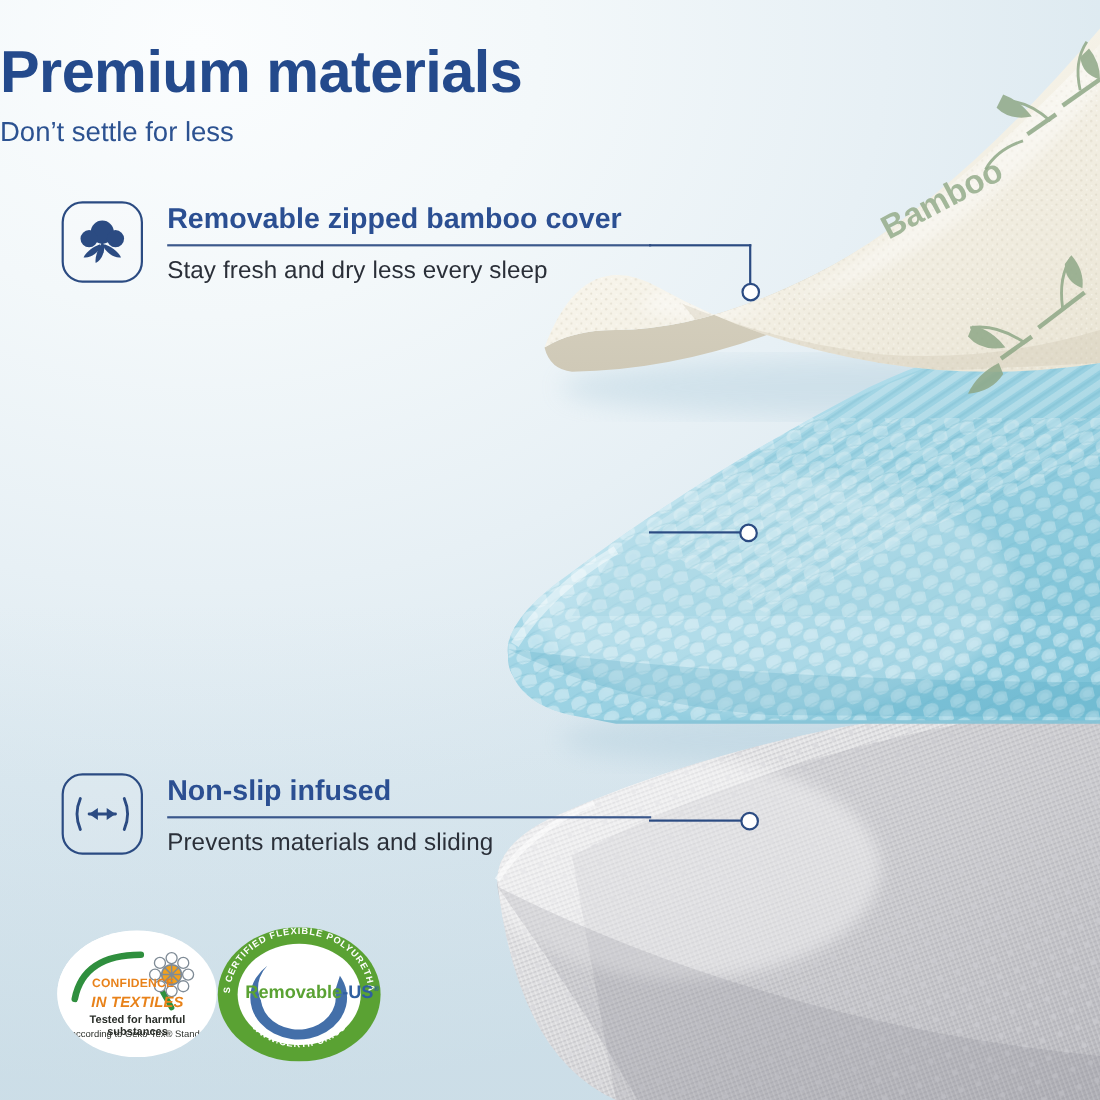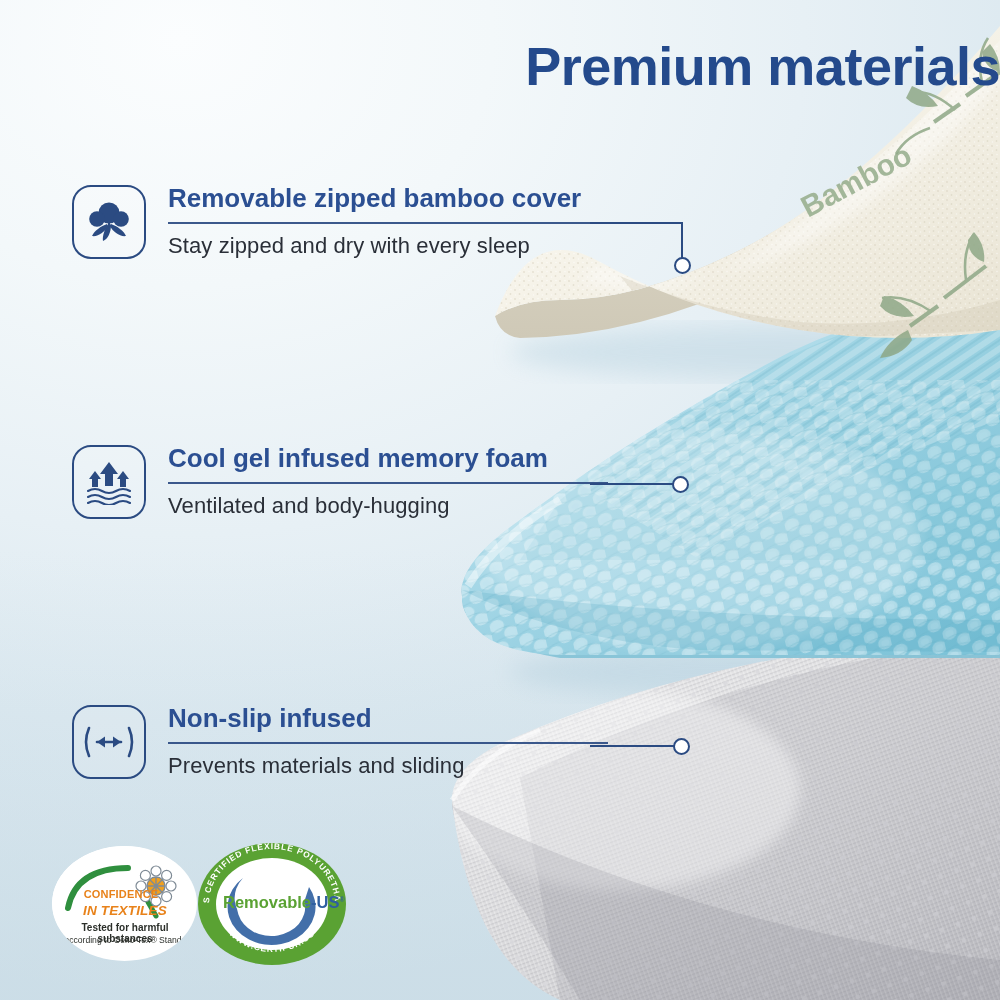--- a/index.html
+++ b/index.html
@@ -17,29 +17,29 @@
       radial-gradient(120% 95% at 18% 4%, #fbfdfe 0%, #f3f8fa 26%, #e7f0f5 52%, #dce9f0 72%, #d2e2ea 100%),
       linear-gradient(170deg, #f7fbfc 0%, #e6f0f5 45%, #cfe0e9 100%);
   }
   #stage::after{
     content:""; position:absolute; inset:0;
     background:linear-gradient(to bottom, rgba(255,255,255,0) 55%, rgba(196,216,228,.45) 100%);
     pointer-events:none;
   }
 
   
-  .header { position:absolute; left:0; top:38px; width:1000px; text-align:right; z-index:40;padding-left:48px; }
+  .header { position:absolute; left:0; top:38px; width:1000px; text-align:left; z-index:40; }
   .title {
     font-size:54px; font-weight:bold; color:#244a8c; letter-spacing:-.5px;
     line-height:1.04; white-space:nowrap;
   }
   .subtitle { margin-top:12px; font-size:25px; color:#2c5291; font-weight:normal; }
 
   
-  .feature { position:absolute; z-index:40; display:flex; align-items:flex-end;margin-left:16px; }
+  .feature { position:absolute; z-index:40; display:flex; align-items:center; }
   .f1 { left:56px; top:182px; }
   .f2 { left:56px; top:442px; }
   .f3 { left:56px; top:702px; }
 
   .icon-box {
     width:74px; height:74px; flex:0 0 74px;
     border:2.4px solid #2b4b82; border-radius:19px;
     display:flex; align-items:center; justify-content:center;
     background:rgba(255,255,255,.10);
   }
@@ -266,20 +266,21 @@
         <path d="M966 280 q-4 -28 8 -46" stroke-width="2.6"></path>
         <path d="M884 296 q18 4 30 20 q-22 4 -34 -10 z" fill="#8fa887" stroke="none"></path>
         <path d="M974 232 q12 14 10 30 q-16 -6 -16 -22 z" fill="#8fa887" stroke="none"></path>
         <path d="M908 330 q-20 10 -28 28 q22 -2 32 -18 z" fill="#8fa887" stroke="none"></path>
       </g>
     </g>
   </svg>
 
   <div class="header">
     <div class="title">Premium materials</div>
+    <div class="subtitle">Don’t settle for less</div>
   </div>
 
   <div class="conn">
     <div class="ln" style="left:590px; top:222px; width:93px; height:2px;"></div>
     <div class="ln" style="left:681px; top:222px; width:2px; height:40px;"></div>
     <div class="dot" style="left:674px; top:257px;"></div>
   </div>
 
   <div class="conn">
     <div class="ln" style="left:590px; top:483px; width:90px; height:2px;"></div>
@@ -301,45 +302,24 @@
           <path d="M24 23 C20 28 17 36 18 41 C23 39 26 32 26 25 Z"></path>
           <path d="M22 24 C16 26 9 31 7 36 C13 37 20 32 23 26 Z"></path>
           <path d="M26 24 C32 26 39 31 41 36 C35 37 28 32 25 26 Z"></path>
           <path d="M23 22 L25 22 L25 32 L23 32 Z"></path>
         </g>
       </svg>
     </div>
     <div class="ftext">
       <div class="fhead">Removable zipped bamboo cover</div>
       <div class="frule"></div>
-      <div class="fsub">Stay zipped and dry with every sleep</div>
-    </div>
-  </div>
-
-  <div class="feature f2">
-    <div class="icon-box">
-      <svg width="48" height="46" viewBox="0 0 48 46">
-        <g fill="#2b4b82">
-          <path d="M24 3 L33 15 L28 15 L28 27 L20 27 L20 15 L15 15 Z"></path>
-          <path d="M10 12 L16 20 L13 20 L13 28 L7 28 L7 20 L4 20 Z"></path>
-          <path d="M38 12 L44 20 L41 20 L41 28 L35 28 L35 20 L32 20 Z"></path>
-        </g>
-        <g stroke="#2b4b82" stroke-width="2.1" fill="none" stroke-linecap="round">
-          <path d="M3 32 Q10 28 17 32 Q24 36 31 32 Q38 28 45 32"></path>
-          <path d="M3 38 Q10 34 17 38 Q24 42 31 38 Q38 34 45 38"></path>
-          <path d="M3 44 Q10 40 17 44 Q24 48 31 44 Q38 40 45 44"></path>
-        </g>
-      </svg>
-    </div>
-    <div class="ftext">
-      <div class="fhead">Cool gel infused memory foam</div>
-      <div class="frule"></div>
-      <div class="fsub">Ventilated and body-hugging</div>
-    </div>
-  </div>
+      <div class="fsub">Stay fresh and dry less every sleep</div>
+    </div>
+  </div>
+
 
   <div class="feature f3">
     <div class="icon-box">
       <svg width="50" height="40" viewBox="0 0 50 40">
         <g stroke="#2b4b82" stroke-width="2.6" fill="none" stroke-linecap="round">
           <path d="M5 6 Q-1 20 5 34"></path>
           <path d="M45 6 Q51 20 45 34"></path>
           <path d="M13 20 L37 20"></path>
         </g>
         <g fill="#2b4b82">

